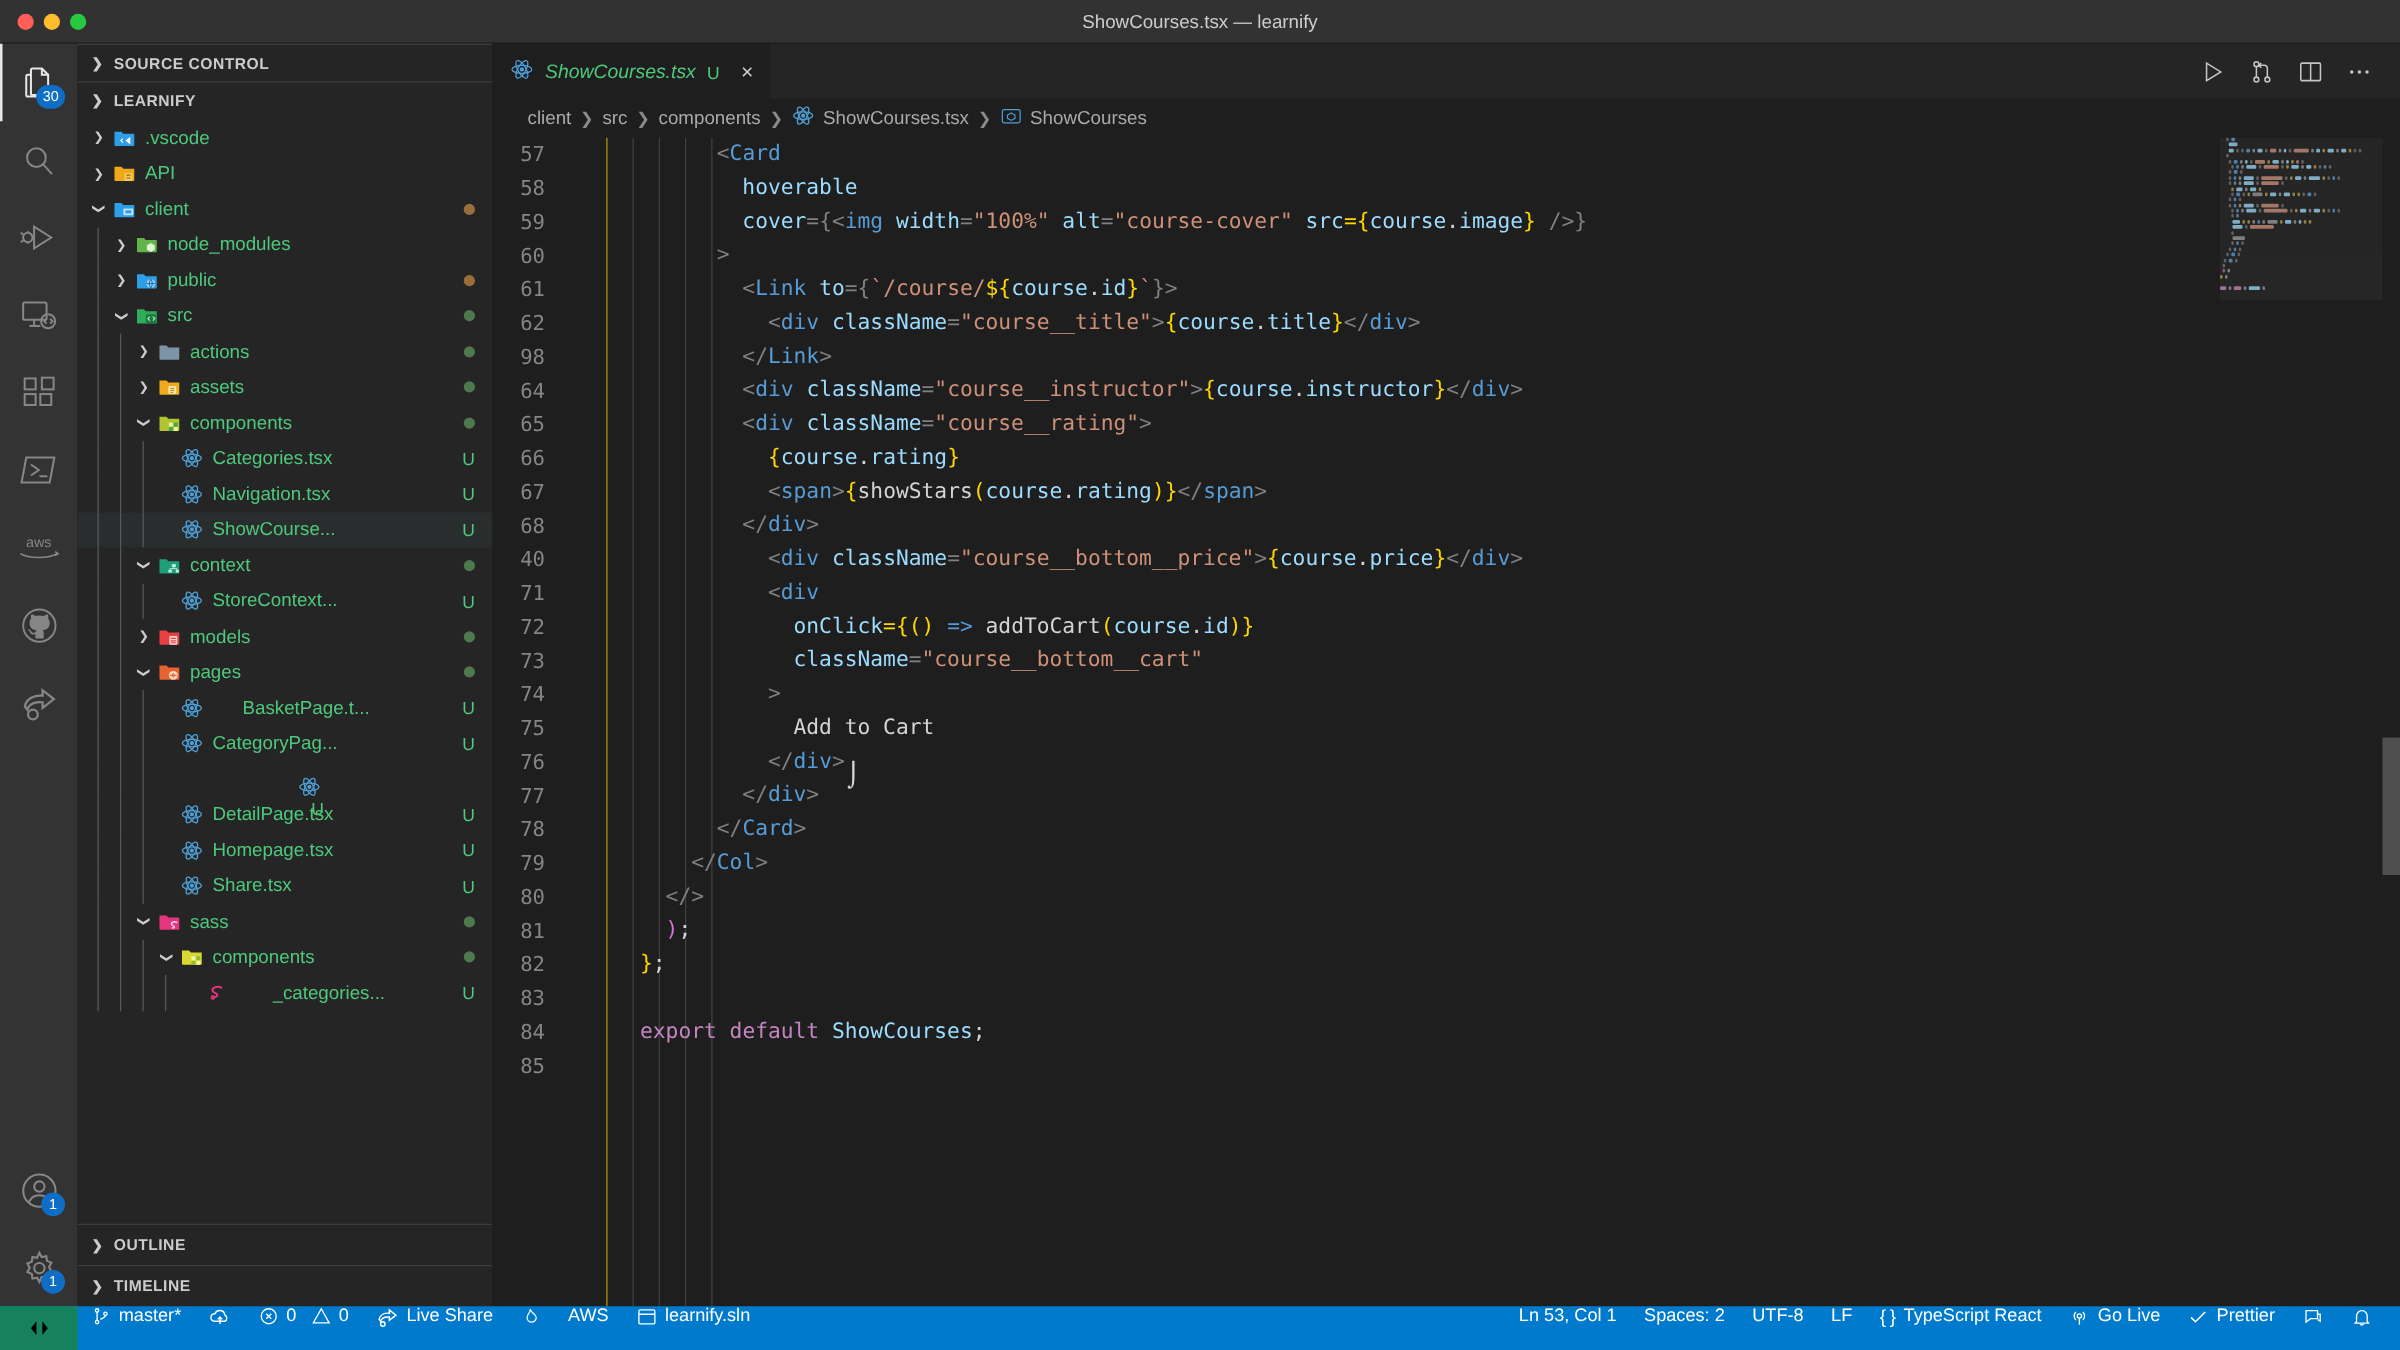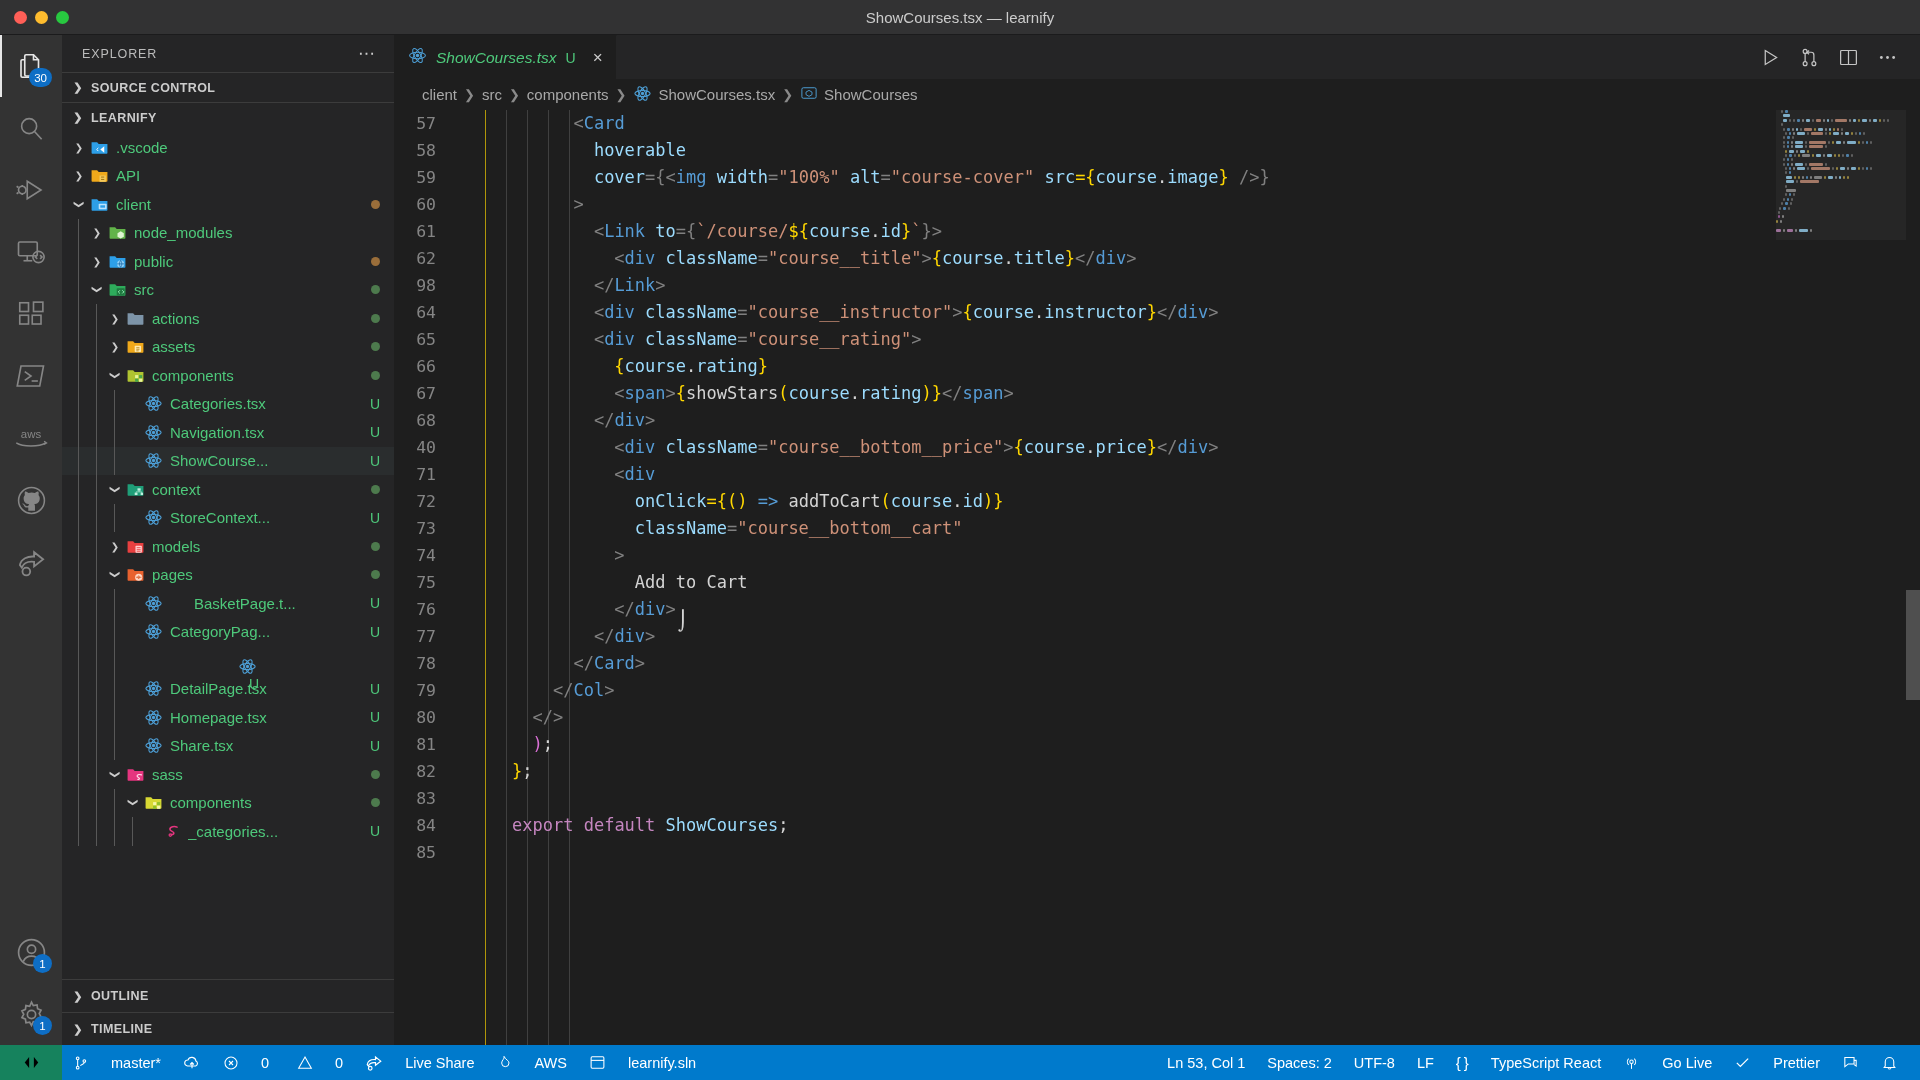--- a/index.html
+++ b/index.html
@@ -188,21 +188,21 @@
   .statusbar {
     position: absolute; bottom: 0; left: 0; width: 1920px; height: 35px;
     background: #007acc; display: flex; align-items: center;
     color: #ffffff; font-size: 14.5px;
   }
   .sb-remote {
     width: 62px; height: 35px; background: #16825d;
     display: flex; align-items: center; justify-content: center; cursor: pointer;
   }
   .st-item {
-    display: flex; align-items: center; gap: 22px;
+    display: flex; gap: 6px;
     padding: 0 11px; height: 35px; cursor: pointer;
   }
   .st-right { margin-left: auto; display: flex; align-items: center; }
   .st-item svg { stroke: #ffffff; fill: none; }
 </style>
 </head>
 <body>
 
 <div class="titlebar">
   <div class="traffic">
@@ -302,24 +302,20 @@
   <div class="act-icon">
     <svg width="31" height="31" viewBox="0 0 24 24" stroke-width="1.3">
       <circle cx="12" cy="12" r="3.2"></circle>
       <path d="M12 2.5l1.4 2.6 2.9-.5.4 2.9 2.7 1.2-1.4 2.6 1.4 2.6-2.7 1.2-.4 2.9-2.9-.5L12 20.5l-1.4-2.5-2.9.5-.4-2.9L4.6 14.4 6 11.8 4.6 9.2l2.7-1.2.4-2.9 2.9.5z"></path>
     </svg>
     <span class="badge">1</span>
   </div>
 </div>
 
 <div class="sidebar">
-  <div class="sb-header">
-    <span>EXPLORER</span>
-    <span class="sb-dots">⋯</span>
-  </div>
 
   <div class="sb-section">
     <span class="chev">❯</span>
     <span>SOURCE CONTROL</span>
   </div>
 
   <div class="sb-section" style="border-top:1px solid #3c3c3c;">
     <span class="chev">❯</span>
     <span>LEARNIFY</span>
   </div>
@@ -677,21 +673,21 @@
         <div class="indent-guide" style="left: 34px;"></div>
         <div class="indent-guide" style="left: 52px;"></div>
         <div class="indent-guide" style="left: 70px;"></div>
         <span class="twisty">&nbsp;</span>
         <span class="ficon">
           <svg width="19" height="19" viewBox="0 0 24 24">
             <path d="M19 6.5c-3-1.6-9-.8-9 2.5 0 2.6 5 3 5 5 0 1.5-1.7 2.3-3.3 1.8" stroke="#e5357f" fill="none" stroke-width="2" stroke-linecap="round"></path>
             <circle cx="10.5" cy="16.5" r="1.5" fill="none" stroke="#e5357f" stroke-width="1.6"></circle>
           </svg>
         </span>
-        <span class="label" style="color: rgb(78, 201, 123);">_categories...</span>
+        <span class="label" style="color: rgb(78, 201, 123); margin-left: 30px;">_categories...</span>
         <span class="stat" style="color: rgb(78, 201, 123);">U</span>
       </div>
     </div>
 
   <div class="sb-bottom-section">
     <span class="chev">❯</span>
     <span>OUTLINE</span>
   </div>
   <div class="sb-bottom-section">
     <span class="chev">❯</span>

